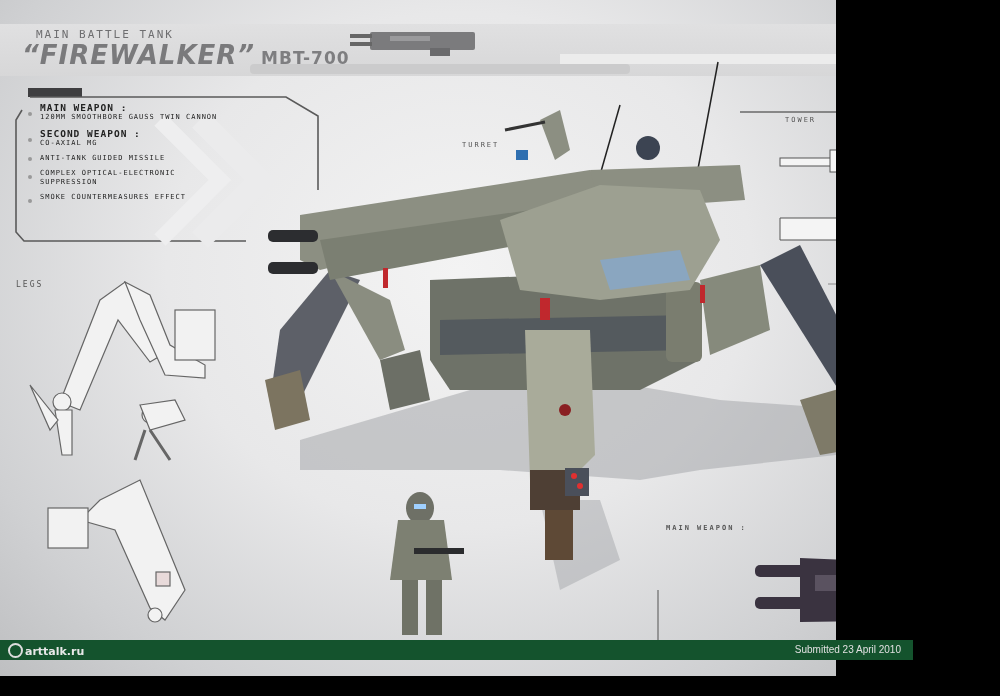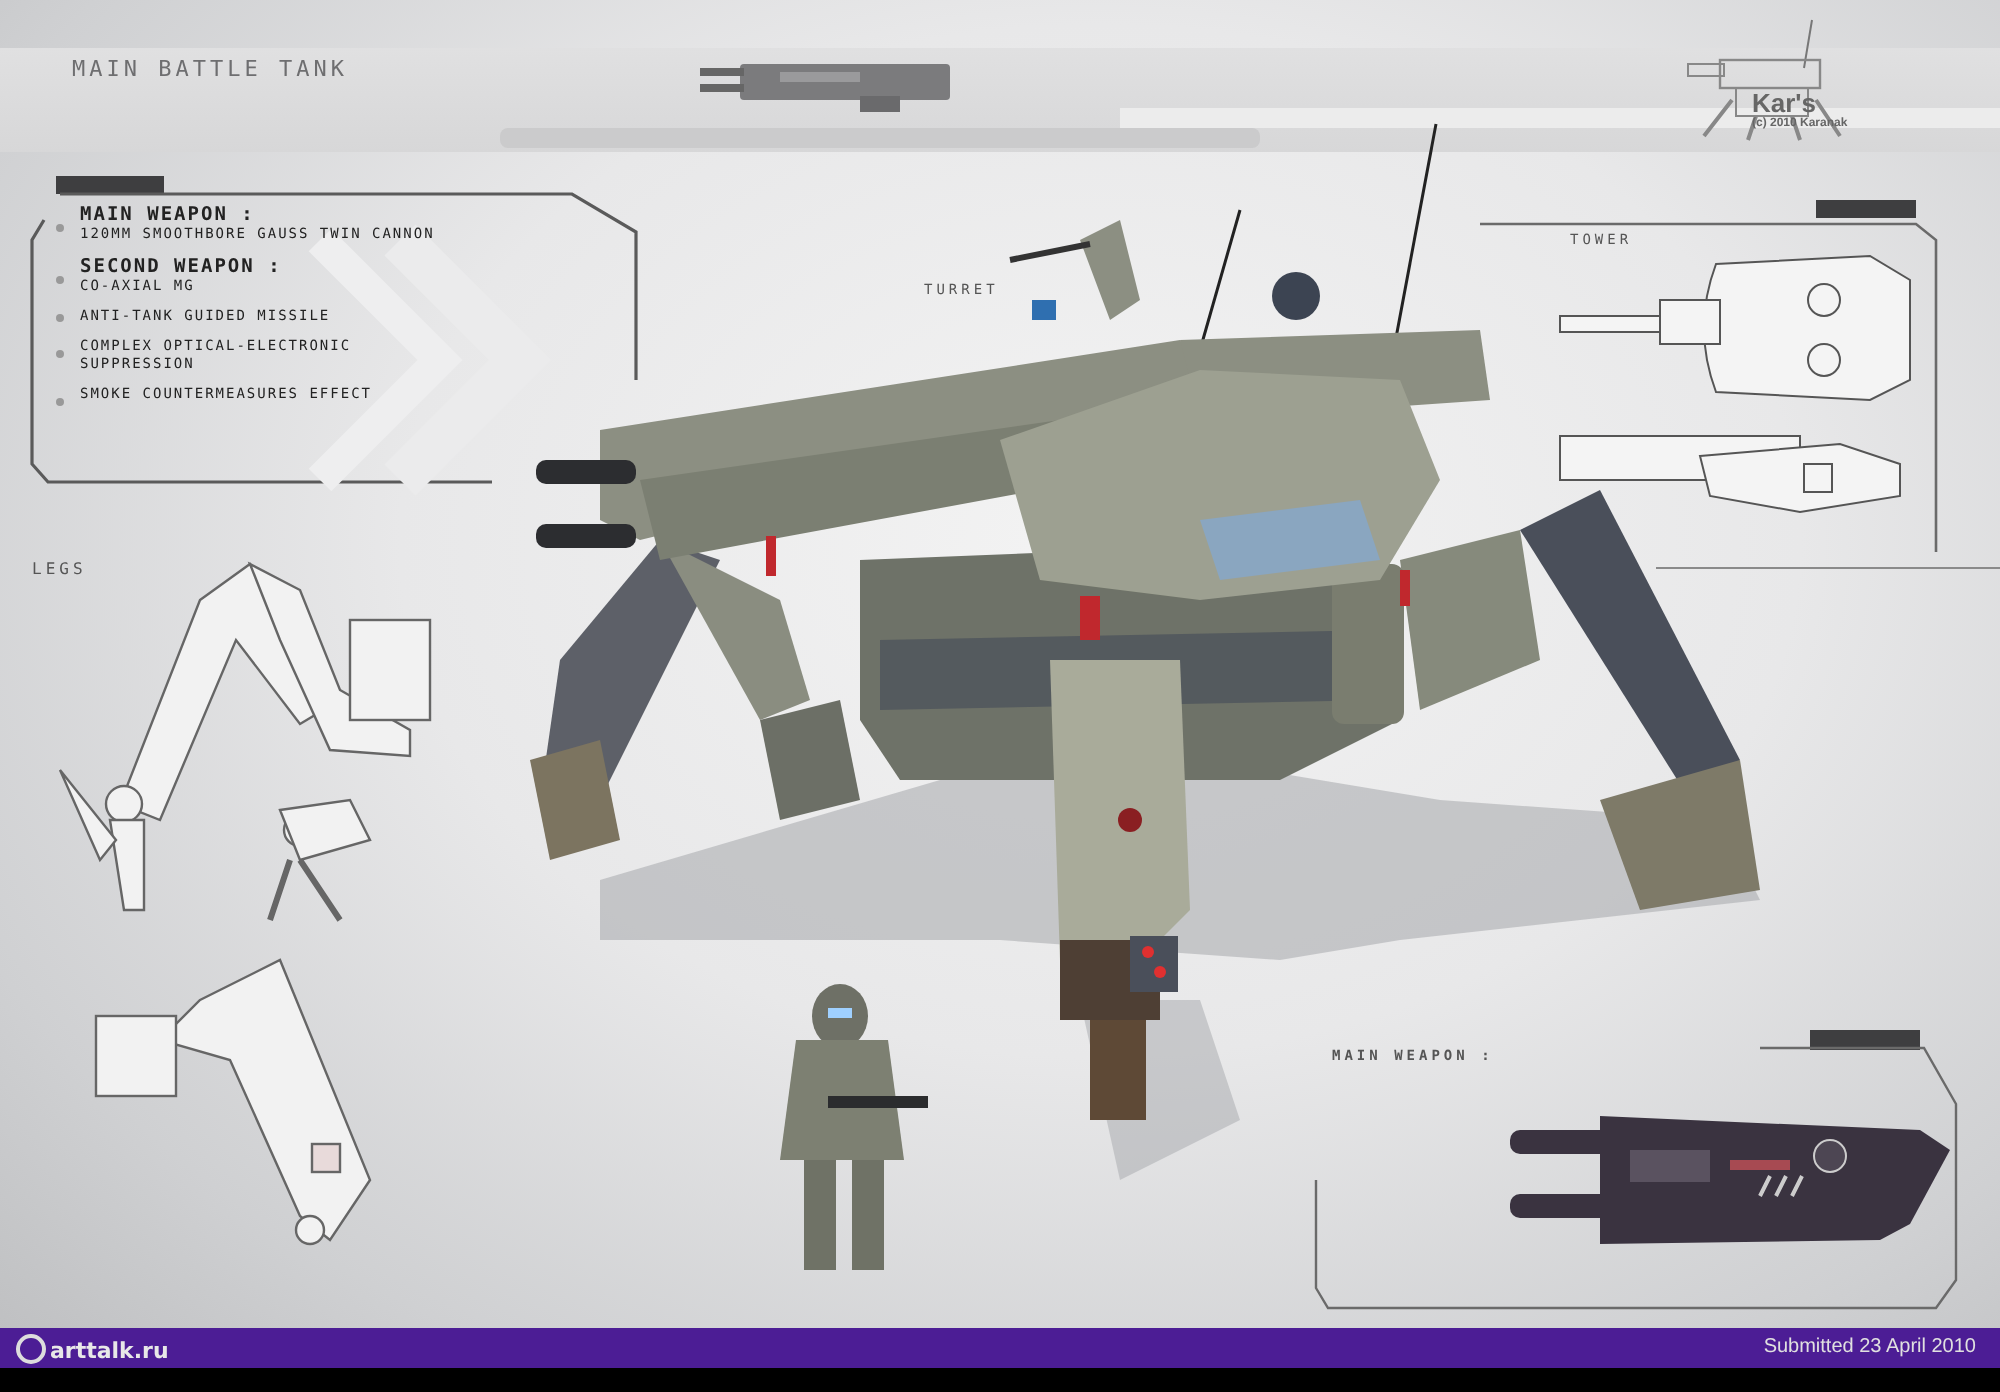--- a/index.html
+++ b/index.html
@@ -1,50 +1,53 @@
 <!DOCTYPE html>
 <html><head>
 <meta charset="utf-8">
 <style>
   html,body{margin:0;padding:0;}
   body{width:1000px;height:696px;overflow:hidden;background:#000;font-family:"DejaVu Sans",sans-serif;}
-  .sheet{position:relative;width:1000px;height:676px;overflow:hidden;
+  .sheet{position:relative;width:836px;height:676px;overflow:hidden;
     background:radial-gradient(ellipse at 55% 40%, #f3f3f3 0%, #e8e8e9 45%, #cfd0d2 80%, #bebfc1 100%);}
   .band{position:absolute;background:#dcdcdd;}
   .title-block{position:absolute;left:22px;top:28px;}
   .subtitle{font-family:"DejaVu Sans Mono",monospace;font-size:11px;letter-spacing:2px;color:#6e6e70;text-transform:uppercase;margin-left:14px;}
   .title{font-family:"DejaVu Sans",sans-serif;font-weight:bold;font-size:26px;letter-spacing:1px;color:#7a7a7c;font-style:italic;text-transform:uppercase;line-height:28px;}
   .model{font-size:17px;font-weight:bold;color:#7e7e80;letter-spacing:1px;font-style:normal;margin-left:6px;}
   .panel-tab{position:absolute;height:9px;background:#3e3e40;}
   .spec-list{position:absolute;left:28px;top:102px;width:290px;}
   .spec{display:flex;margin-bottom:6px;}
   .bullet{width:4px;height:4px;border-radius:2px;background:#999;margin:10px 8px 0 0;flex:none;}
   .spec-head{font-family:"DejaVu Sans Mono",monospace;font-weight:bold;font-size:9.5px;color:#222;letter-spacing:1px;text-transform:uppercase;line-height:11px;}
   .spec-text{font-family:"DejaVu Sans Mono",monospace;font-size:7px;color:#222;letter-spacing:1px;text-transform:uppercase;line-height:9px;}
   .label{position:absolute;font-family:"DejaVu Sans Mono",monospace;font-size:7px;letter-spacing:2px;color:#555;text-transform:uppercase;}
-  .footer{position:absolute;left:0;top:664px;width:1000px;height:20px;background:#4c1d95;}
+  .footer{position:absolute;left:0;top:640px;width:913px;height:20px;background:#14532d;}
   .footer-logo{position:absolute;left:8px;top:3px;font-family:"DejaVu Sans",sans-serif;font-size:11px;color:#e8e8e8;font-weight:bold;}
   .footer-logo .ring{display:inline-block;width:11px;height:11px;border:2px solid #ddd;border-radius:50%;vertical-align:-3px;margin-right:2px;}
   .footer-sub{position:absolute;right:12px;top:4px;font-family:"Liberation Sans",sans-serif;font-size:10px;color:#e0e0e0;}
   .credit{position:absolute;left:876px;top:44px;text-align:left;}
   .credit-name{font-family:"Liberation Sans",sans-serif;font-weight:bold;font-size:13px;color:#666;}
   .credit-copy{font-family:"Liberation Sans",sans-serif;font-weight:bold;font-size:6px;color:#666;}
   svg{position:absolute;overflow:visible;}
 </style>
 </head>
 <body>
 
 <div class="sheet">
 
   <div class="band" style="left:0;top:24px;width:1000px;height:52px;background:linear-gradient(#e0e0e1,#d7d7d8);"></div>
   <div class="band" style="left:250px;top:64px;width:380px;height:10px;background:#cbcbcc;border-radius:4px;"></div>
   <div class="band" style="left:560px;top:54px;width:440px;height:10px;background:#ececec;"></div>
 
   <div class="title-block">
     <div class="subtitle">Main Battle Tank</div>
+    <div class="title">
+      <span>“Firewalker”</span><span class="model">MBT-700</span>
+    </div>
   </div>
 
   <svg style="left:350px;top:28px;" width="130" height="30" viewBox="0 0 130 30">
     <rect x="20" y="4" width="105" height="18" rx="2" fill="#7b7b7d"></rect>
     <rect x="0" y="6" width="22" height="4" fill="#666"></rect>
     <rect x="0" y="14" width="22" height="4" fill="#666"></rect>
     <rect x="40" y="8" width="40" height="5" fill="#9a9a9c"></rect>
     <rect x="80" y="20" width="20" height="8" fill="#6a6a6c"></rect>
   </svg>
 

